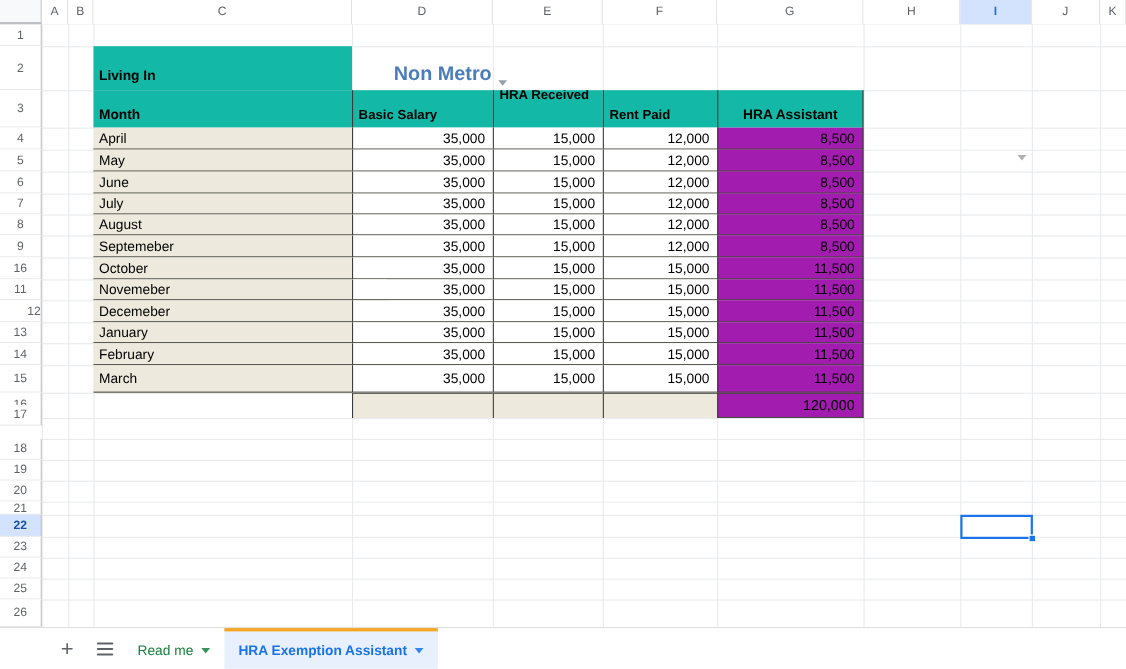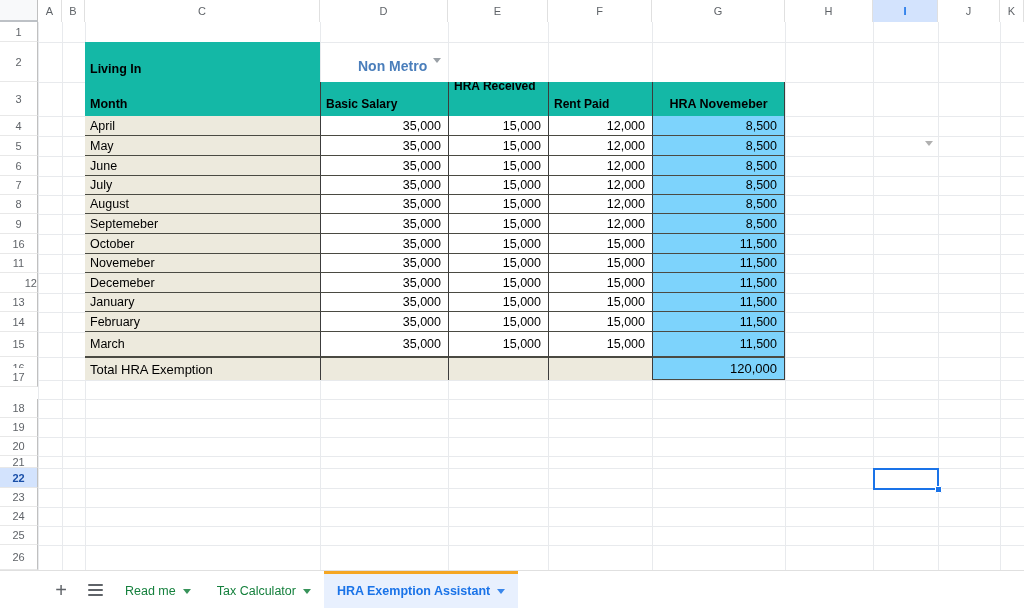--- a/index.html
+++ b/index.html
@@ -79,32 +79,32 @@
     padding: 0 5px;
     white-space: nowrap;
     overflow: hidden;
   }
   .cell.num { justify-content: flex-end; padding-right: 7px; }
   .cell.ctr { justify-content: center; }
   .cell.bold { font-weight: 700; }
 
   .hdr-peach { background: #14b8a6; }
   .beige     { background: #edeadd; }
-  .gray      { background: #7dd3fc; text-align: center; }
+  .gray      { background: #a21caf; text-align: center; }
   .white     { background: #ffffff; }
 
   .b-top    { border-top: 1px solid #4a4a42; }
   .b-bottom { border-bottom: 1px solid #4a4a42; }
   .b-left   { border-left: 1px solid #3c3c3c; }
   .b-right  { border-right: 1px solid #3c3c3c; }
 
   .dropdown-cell {
     position: absolute;
-    display: flex; align-items: flex-start; gap: 6px;
-    font-size: 14px; font-weight: 600;
+    display: flex; align-items: flex-end; gap: 6px;
+    font-size: 18px; font-weight: 600;
     color: #4a7ebb;
     padding-left: 6px;
     cursor: pointer;
   }
   .caret {
     width: 0; height: 0;
     border-left: 4.5px solid transparent;
     border-right: 4.5px solid transparent;
     border-top: 5px solid #9aa0a6;
   }
@@ -269,21 +269,21 @@
 
     <div class="dropdown-cell" style="left:352px; top:58px; height:20px;">
       <span>Non Metro</span>
       <span class="caret"></span>
     </div>
 
     <div class="cell hdr-peach bold" style="left:85px; top:82px; width:235px; height:34px; align-items:flex-end; padding-bottom:5px;">Month</div>
     <div class="cell hdr-peach bold b-left" style="left:320px; top:82px; width:128px; height:34px; align-items:flex-end; padding-bottom:5px; font-size:12px;">Basic Salary</div>
     <div class="cell hdr-peach bold b-left" style="left:448px; top:82px; width:100px; height:34px; align-items:flex-end; padding-bottom:23px; font-size:12px;">HRA Received</div>
     <div class="cell hdr-peach bold b-left" style="left:548px; top:82px; width:104px; height:34px; align-items:flex-end; padding-bottom:5px; font-size:12px;">Rent Paid</div>
-    <div class="cell hdr-peach bold ctr b-left b-right" style="left:652px; top:82px; width:133px; height:34px; align-items:flex-end; padding-bottom:5px; font-size:12.5px;">HRA Novemeber</div>
+    <div class="cell hdr-peach bold ctr b-left b-right" style="left:652px; top:82px; width:133px; height:34px; align-items:flex-end; padding-bottom:5px; font-size:12.5px;">HRA Assistant</div>
 
     <div id="data-rows">
         <div class="cell beige  b-bottom" style="left: 85px; top: 116px; width: 235px; height: 20px;">April</div>
         <div class="cell white num b-left b-bottom" style="left: 320px; top: 116px; width: 128px; height: 20px;">35,000</div>
         <div class="cell white num b-left b-bottom" style="left: 448px; top: 116px; width: 100px; height: 20px;">15,000</div>
         <div class="cell white num b-left b-bottom" style="left: 548px; top: 116px; width: 104px; height: 20px;">12,000</div>
         <div class="cell gray num b-left b-right b-bottom" style="left: 652px; top: 116px; width: 133px; height: 20px;">8,500</div>
         <div class="cell beige  b-bottom" style="left: 85px; top: 136px; width: 235px; height: 20px;">May</div>
         <div class="cell white num b-left b-bottom" style="left: 320px; top: 136px; width: 128px; height: 20px;">35,000</div>
         <div class="cell white num b-left b-bottom" style="left: 448px; top: 136px; width: 100px; height: 20px;">15,000</div>
@@ -334,21 +334,20 @@
         <div class="cell white num b-left b-bottom" style="left: 448px; top: 312px; width: 100px; height: 20px;">15,000</div>
         <div class="cell white num b-left b-bottom" style="left: 548px; top: 312px; width: 104px; height: 20px;">15,000</div>
         <div class="cell gray num b-left b-right b-bottom" style="left: 652px; top: 312px; width: 133px; height: 20px;">11,500</div>
         <div class="cell beige  b-bottom" style="left: 85px; top: 332px; width: 235px; height: 25px;">March</div>
         <div class="cell white num b-left b-bottom" style="left: 320px; top: 332px; width: 128px; height: 25px;">35,000</div>
         <div class="cell white num b-left b-bottom" style="left: 448px; top: 332px; width: 100px; height: 25px;">15,000</div>
         <div class="cell white num b-left b-bottom" style="left: 548px; top: 332px; width: 104px; height: 25px;">15,000</div>
         <div class="cell gray num b-left b-right b-bottom" style="left: 652px; top: 332px; width: 133px; height: 25px;">11,500</div>
       </div>
 
-    <div class="cell beige b-top" style="left:85px; top:357px; width:235px; height:23px; font-size:13px;">Total HRA Exemption</div>
     <div class="cell beige b-top b-left" style="left:320px; top:357px; width:128px; height:23px;"></div>
     <div class="cell beige b-top b-left" style="left:448px; top:357px; width:100px; height:23px;"></div>
     <div class="cell beige b-top b-left" style="left:548px; top:357px; width:104px; height:23px;"></div>
     <div class="cell gray num b-top b-left b-right b-bottom" style="left:652px; top:357px; width:133px; height:23px; font-size:13px;">120,000</div>
 
     <div class="mini-caret" style="left:925px; top:141px;"></div>
 
     <div class="sel-cell" style="left:873px; top:468px; width:66px; height:22px;"></div>
     <div class="sel-handle" style="left:935px; top:486px;"></div>
 
@@ -363,23 +362,19 @@
           <i></i>
           <i></i>
           <i></i>
         </span>
     </div>
 
     <div class="sheet-tab">
       <span>Read me</span>
       <span class="tab-caret"></span>
     </div>
-    <div class="sheet-tab">
-      <span>Tax Calculator</span>
-      <span class="tab-caret"></span>
-    </div>
     <div class="sheet-tab active">
       <span>HRA Exemption Assistant</span>
       <span class="tab-caret"></span>
     </div>
   </div>
 
 </div>
 
 </body></html>

